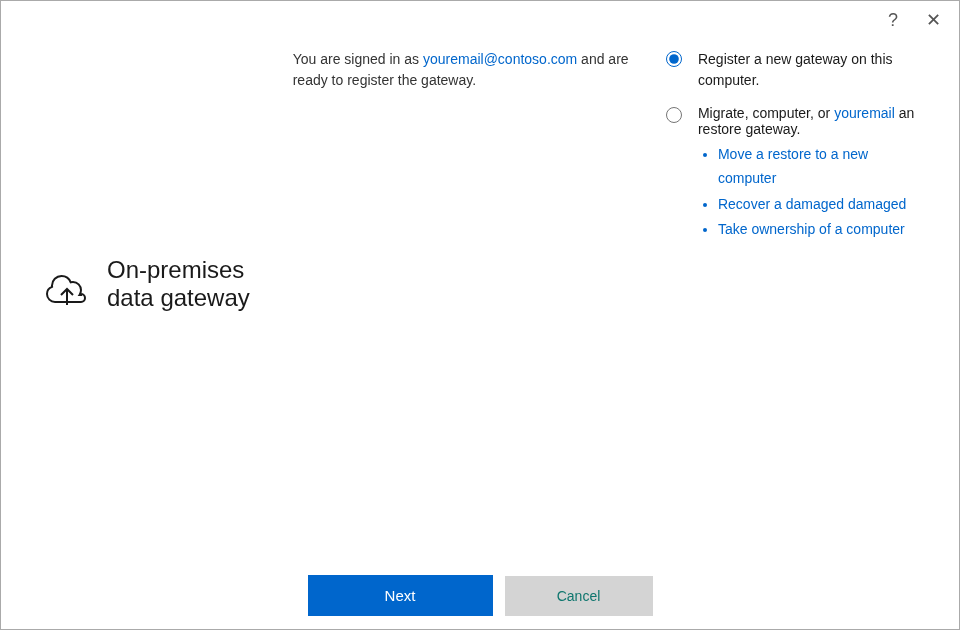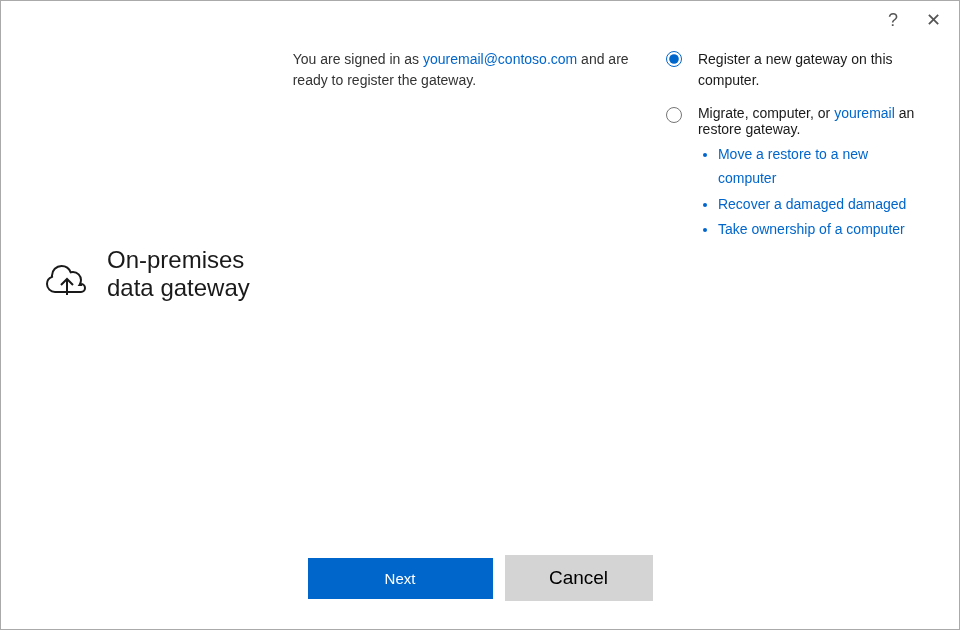--- a/index.html
+++ b/index.html
@@ -156,42 +156,42 @@
       font-size: 13px;
       margin-top: 4px;
       margin-left: 2px;
     }
 
     .footer {
       display: flex;
       justify-content: center;
       align-items: center;
       gap: 12px;
-      padding: 20px 40px 28px 40px;
+      padding: 20px 40px 13px 40px;
       margin-top: auto;
     }
 
     .btn-next {
       background: #0066cc;
       color: #fff;
       border: none;
       padding: 12px 0;
       width: 185px;
       font-size: 15px;
       cursor: pointer;
       font-family: 'Segoe UI', Arial, sans-serif;
     }
 
     .btn-cancel {
       background: #d4d4d4;
-      color: #000000;
+      color: #0f766e;
       border: none;
       padding: 12px 0;
       width: 148px;
-      font-size: 19px;
+      font-size: 14px;
       cursor: pointer;
       font-family: 'Segoe UI', Arial, sans-serif;
     }
   </style>
 </head>
 <body>
 
 <div class="dialog">
 
   <div class="title-bar">

